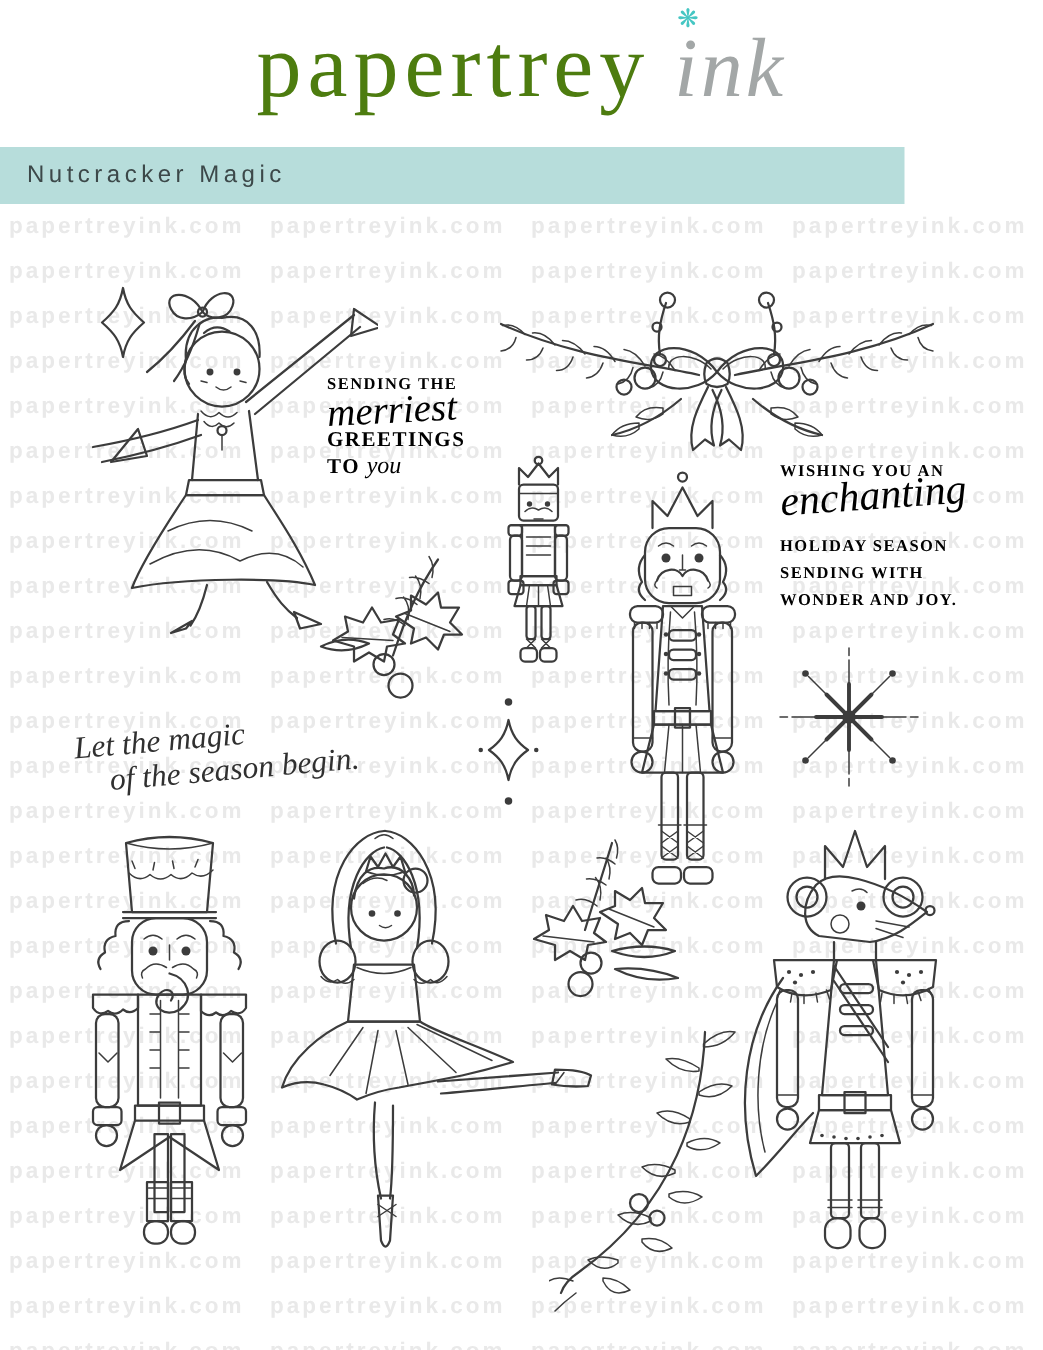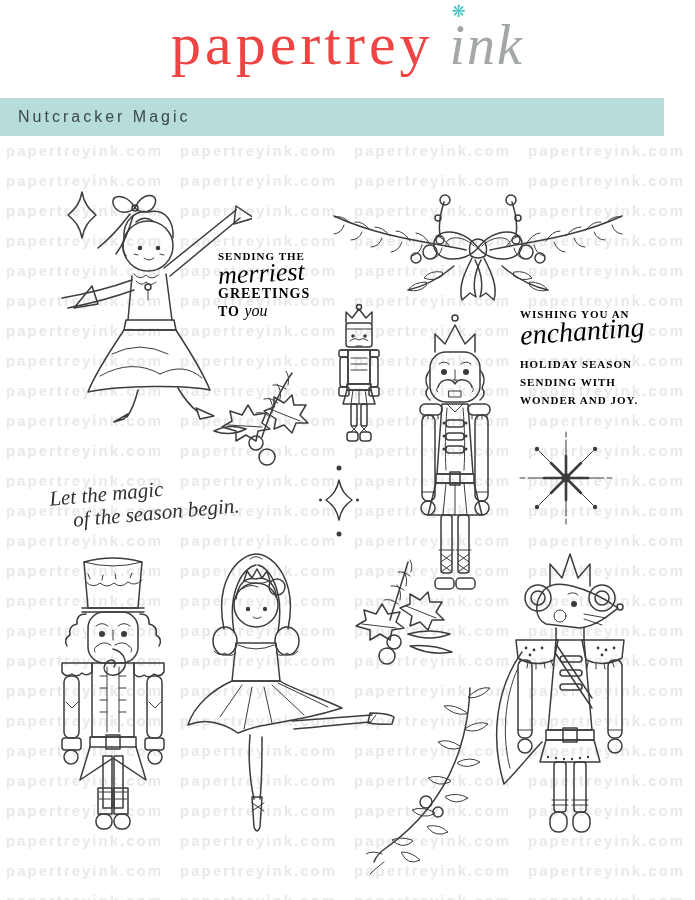--- a/index.html
+++ b/index.html
@@ -6,31 +6,31 @@
   html,body { background:#ffffff; }
   .page {
     position:relative; width:695px; height:900px; overflow:hidden;
     background:#ffffff; font-family:"Liberation Sans", sans-serif;
   }
   
   .header { position:absolute; left:0; top:0; width:695px; height:98px; text-align:center; z-index:5; }
   .logo { position:relative; display:inline-block; margin-top:10px; white-space:nowrap; }
   .logo-serif {
     font-family:"Liberation Serif", serif; font-size:60px; letter-spacing:4px;
-    color:#ef4444; font-weight:400;
+    color:#4d7c0f; font-weight:400;
   }
   .logo-script-wrap { position:relative; display:inline-block; margin-left:16px; }
   .logo-script {
     font-family:"Liberation Serif", serif; font-style:italic; font-size:56px;
     color:#a3a7a7; letter-spacing:2px;
   }
   .ink-flower { position:absolute; left:2px; top:-12px; font-size:17px; color:#45c6c3; font-style:normal; }
   
   .title-bar {
-    position:absolute; left:0; top:98px; width:664px; height:38px; background:#b7dddb;
+    position:absolute; left:0; top:98px; width:603px; height:38px; background:#b7dddb;
     display:flex; align-items:center; justify-content:space-between; padding:0 18px; z-index:5;
   }
   .title-bar span {
     font-size:16px; letter-spacing:3px; color:#3c4849; font-weight:400;
   }
   
   .watermark { position:absolute; left:6px; top:142px; width:700px; z-index:1; pointer-events:none; }
   .wm-row { height:30px; white-space:nowrap; overflow:hidden; }
   .wm-row span {
     display:inline-block; width:174px; font-size:15px; letter-spacing:2px;

